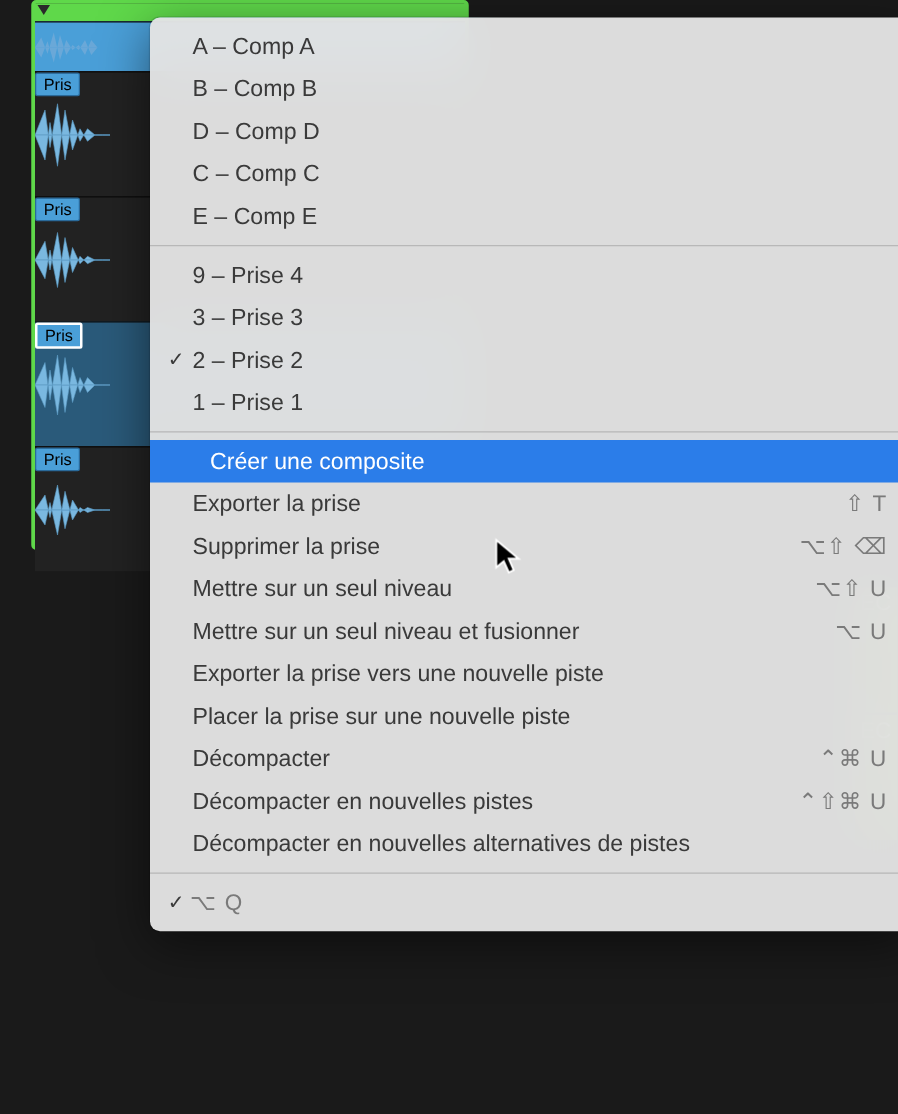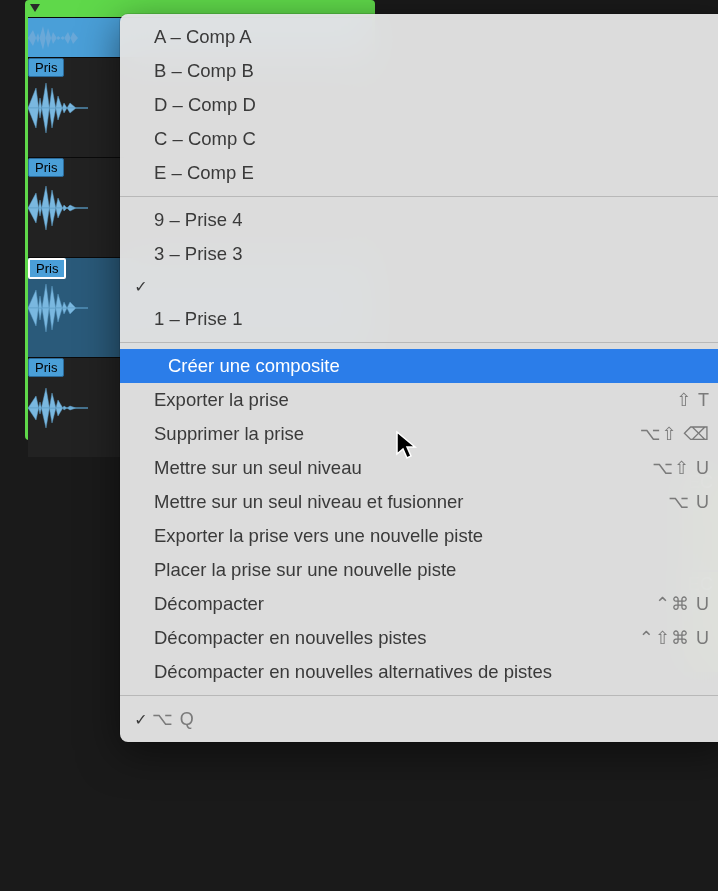--- a/index.html
+++ b/index.html
@@ -220,20 +220,21 @@
       <div class="menu-item">
         <span class="check"></span>
         <span class="menu-label">9 – Prise 4</span>
       </div>
       <div class="menu-item">
         <span class="check"></span>
         <span class="menu-label">3 – Prise 3</span>
       </div>
       <div class="menu-item">
         <span class="check">✓</span>
+        <span class="menu-label">2 – Prise 2</span>
       </div>
       <div class="menu-item">
         <span class="check"></span>
         <span class="menu-label">1 – Prise 1</span>
       </div>
     </div>
   <div class="separator"></div>
   <div id="actions">
       <div class="menu-item highlighted">
         <span class="check"></span>

